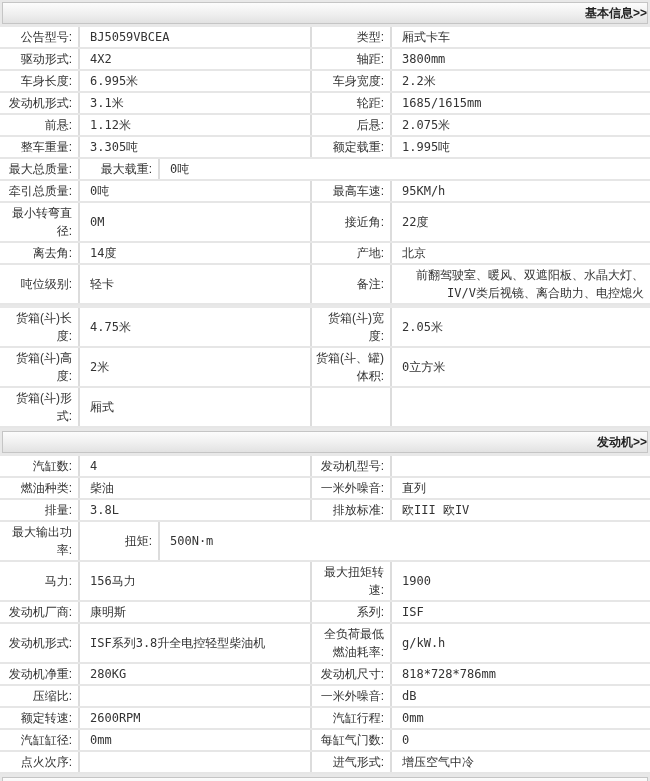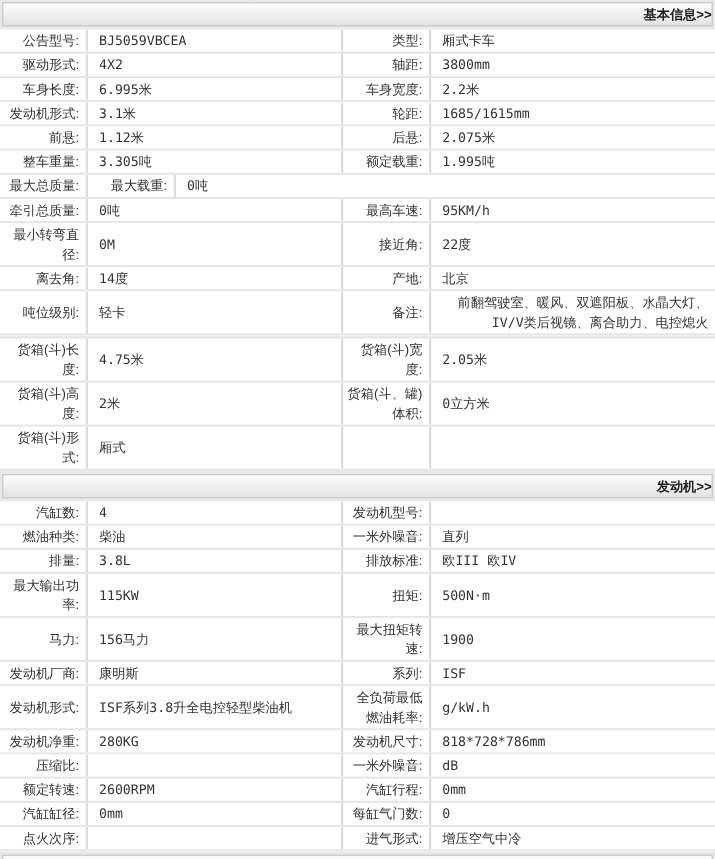--- a/index.html
+++ b/index.html
@@ -208,21 +208,20 @@
 
   <div class="spec-row">
     <div class="cell label l1">排量:</div>
     <div class="cell value v1">3.8L</div>
     <div class="cell label l2">排放标准:</div>
     <div class="cell value v2">欧III 欧IV</div>
   </div>
 
   <div class="spec-row">
     <div class="cell label l1">最大输出功率:</div>
-    <div class="cell value v1">115KW</div>
     <div class="cell label l2">扭矩:</div>
     <div class="cell value v2">500N·m</div>
   </div>
 
   <div class="spec-row">
     <div class="cell label l1">马力:</div>
     <div class="cell value v1">156马力</div>
     <div class="cell label l2">最大扭矩转速:</div>
     <div class="cell value v2">1900</div>
   </div>

